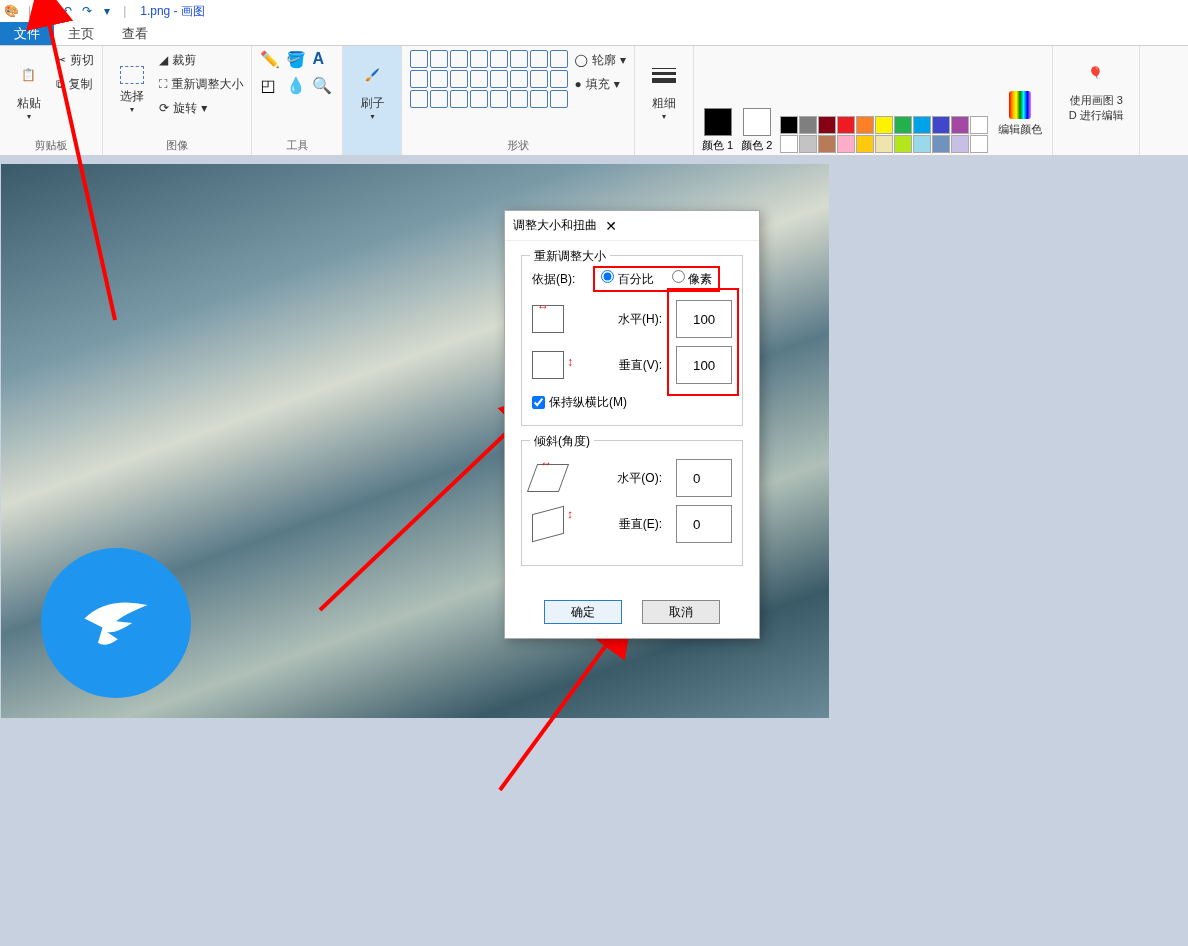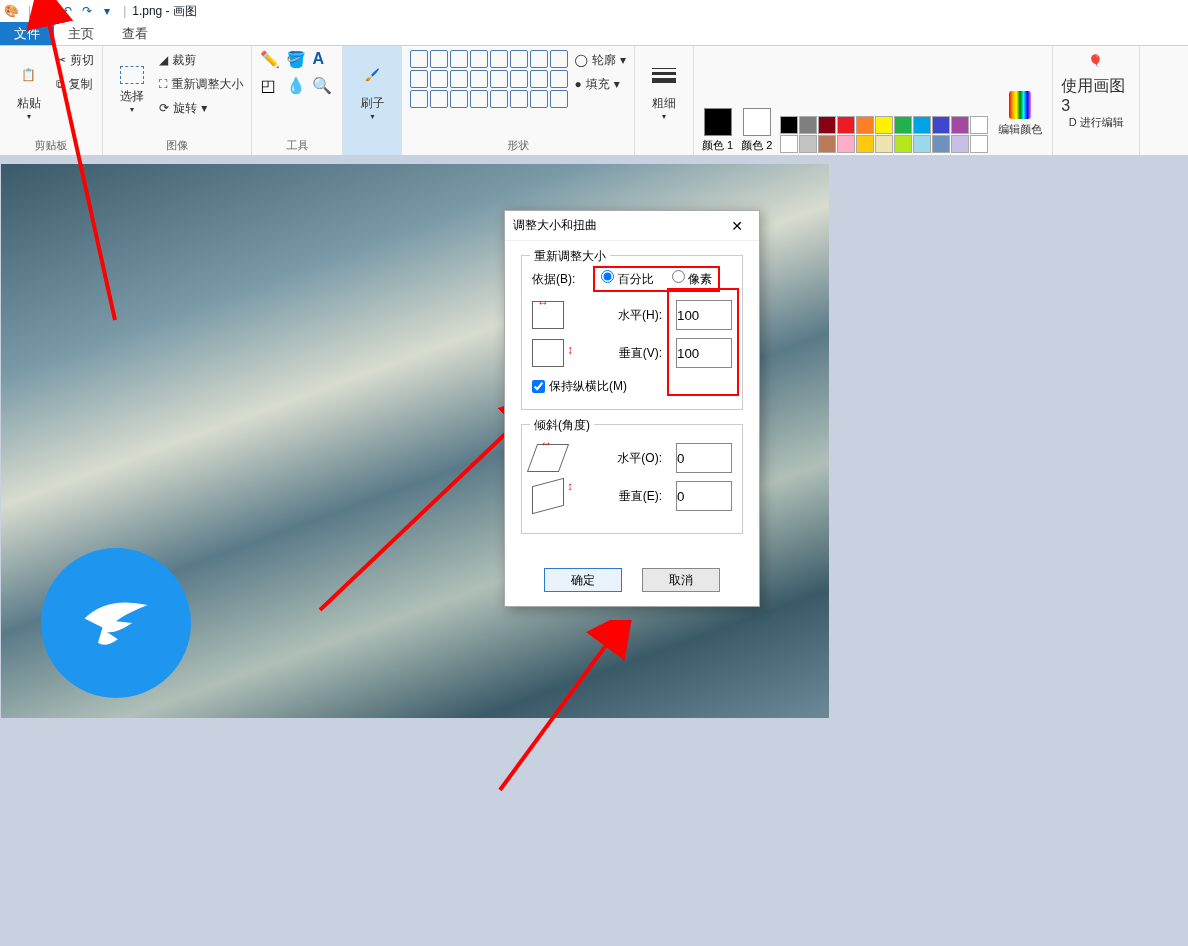--- a/index.html
+++ b/index.html
@@ -3,21 +3,21 @@
 <meta charset="utf-8">
 <style>
 * { box-sizing: border-box; margin: 0; padding: 0; font-family: "Microsoft YaHei", sans-serif; }
 body { width: 1188px; height: 946px; background: #fff; overflow: hidden; position: relative; }
 
 
 .titlebar { height: 22px; background: #fff; display: flex; align-items: center; padding: 0 4px; font-size: 12px; }
 .titlebar .qat { display: flex; gap: 4px; align-items: center; }
 .titlebar .qat-icon { width: 16px; height: 16px; display: flex; align-items: center; justify-content: center; color: #0a5aa0; cursor: pointer; }
 .titlebar .sep { color: #aaa; margin: 0 4px; }
-.titlebar .title { color: #0f172a; margin-left: 2px; }
+.titlebar .title { color: #1d4ed8; margin-left: 10px; }
 
 
 .tabstrip { height: 24px; display: flex; border-bottom: 1px solid #d0d0d0; }
 .tab { padding: 0 14px; line-height: 24px; font-size: 13px; color: #444; cursor: pointer; }
 .tab.file { background: #1979ca; color: #fff; }
 
 
 .ribbon { height: 110px; display: flex; border-bottom: 1px solid #d0d0d0; background: #f9f9f9; }
 .group { border-right: 1px solid #e0e0e0; padding: 4px 8px 2px 8px; display: flex; flex-direction: column; justify-content: space-between; }
 .group-label { font-size: 11px; color: #666; text-align: center; margin-top: 2px; }
@@ -41,29 +41,29 @@
 .workspace { position: absolute; top: 156px; left: 0; right: 0; bottom: 0; background: #c7d1e0; }
 .canvas { position: absolute; left: 1px; top: 8px; width: 828px; height: 554px; background: linear-gradient(160deg,#3a5a6a 0%, #7a9aa8 25%, #d8dccf 40%, #5a7a88 55%, #b0c0b8 70%, #3a5a68 85%, #6a8a98 100%); overflow: hidden; }
 .wing-badge { position: absolute; left: 40px; bottom: 20px; width: 150px; height: 150px; border-radius: 50%; background: #1e96f0; display: flex; align-items: center; justify-content: center; }
 .wing-badge svg { width: 90px; height: 90px; fill: #fff; }
 
 
 .arrow { position: absolute; pointer-events: none; }
 
 
 .dialog { position: absolute; left: 504px; top: 210px; width: 256px; background: #fff; border: 1px solid #aaa; box-shadow: 3px 3px 12px rgba(0,0,0,.3); font-size: 12px; }
-.dlg-title { height: 30px; display: flex; align-items: center; justify-content: space-between; padding: 0 8px; border-bottom: 1px solid #eee; }
+.dlg-title { height: 30px; display: flex; align-items: center; justify-content: flex-start; padding: 0 8px; border-bottom: 1px solid #eee; }
 .dlg-close { width: 28px; text-align: center; cursor: pointer; font-size: 14px; }
 .dlg-body { padding: 14px 16px 10px 16px; }
 .grpbox { border: 1px solid #ccc; padding: 10px 10px 14px 10px; margin-bottom: 14px; position: relative; }
 .grpbox .lgd { position: absolute; top: -8px; left: 8px; background: #fff; padding: 0 4px; }
 .row { display: flex; align-items: center; margin: 8px 0; gap: 8px; }
 .row .ico { width: 32px; height: 28px; border: 1px solid #666; position: relative; }
 .row label { flex: 1; text-align: right; padding-right: 6px; }
-.row input[type=text] { width: 56px; height: 30px; border: 1px solid #888; padding: 0 0; }
+.row input[type=text] { width: 56px; height: 38px; border: 1px solid #888; padding: 0 16px; }
 .radio-row { display: flex; align-items: center; gap: 18px; margin-bottom: 3px; }
 .redbox { border: 2px solid red; padding: 2px 6px; display: inline-flex; gap: 18px; }
 .inputs-redbox { position: absolute; border: 2px solid red; }
 .checkbox-row { margin-top: 10px; display: flex; align-items: center; gap: 4px; }
 .dlg-buttons { display: flex; justify-content: center; gap: 20px; padding: 10px 0 14px 0; }
 .dlg-buttons button { width: 78px; height: 24px; background: #e8e8e8; border: 1px solid #888; cursor: pointer; font-size: 12px; }
 .dlg-buttons button.primary { border: 1px solid #2a7ad0; background: #eaf3fc; }
 </style>
 </head>
 <body>
@@ -232,21 +232,21 @@
         <div class="ico" style="background:linear-gradient(90deg,red,orange,yellow,green,cyan,blue,violet);width:22px;height:28px;border-radius:3px"></div>
         <span style="font-size:11px;line-height:12px">编辑颜色</span>
       </div>
     </div>
   </div>
 
   <div class="group">
     <div class="group-body">
       <div class="bigbtn" style="width:70px">
         <div class="ico">🎈</div>
-        <span style="font-size:16px">使用画图 3</span>
+        <span style="font-size:11px">使用画图 3</span>
         <span style="font-size:11px">D 进行编辑</span>
       </div>
     </div>
     <div class="group-label"></div>
   </div>
 </div>
 
 <div class="workspace">
   <div class="canvas">
     <div class="wing-badge">

